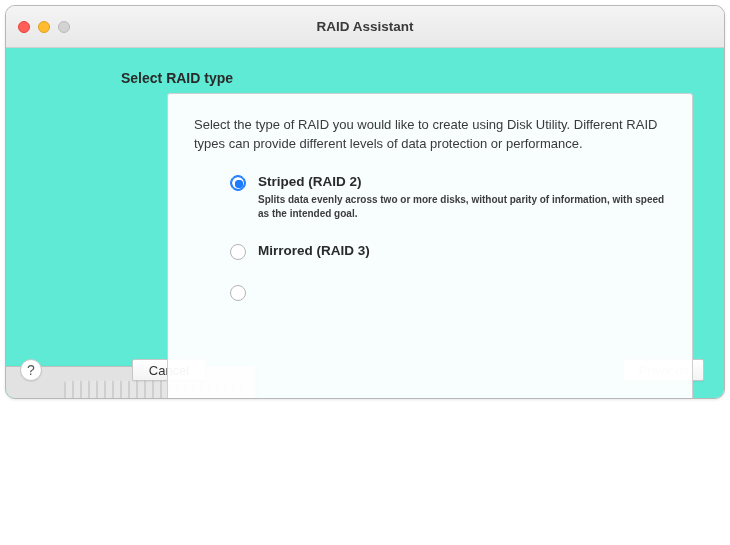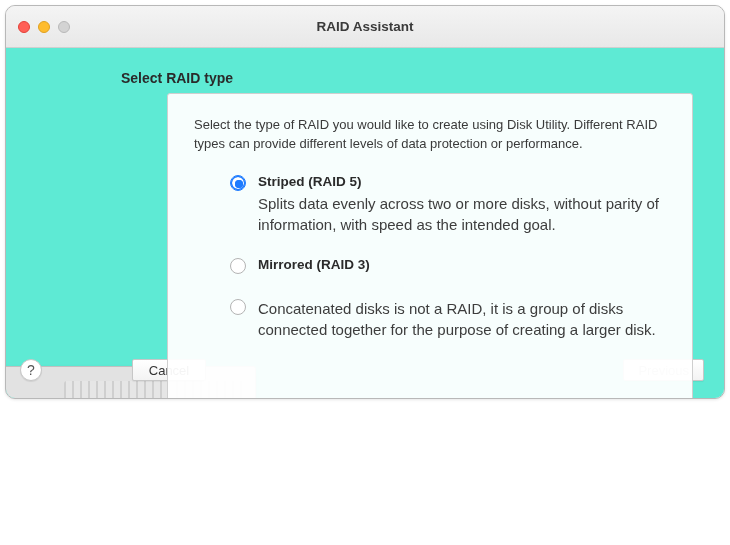--- a/index.html
+++ b/index.html
@@ -159,23 +159,24 @@
     .opt-text {
       flex: 1;
     }
     .opt-title {
       font-size: 13.5px;
       font-weight: 700;
       color: #2b2b2b;
       margin-bottom: 4px;
     }
     .opt-desc {
-      font-size: 15px;
+      font-size: 10px;
       color: #3d3d3d;
       line-height: 1.4;
+      font-weight: bold;
     }
     .footer {
       position: absolute;
       left: 0; right: 0; bottom: 0;
       height: 56px;
       display: flex;
       align-items: center;
       padding: 0 20px 0 14px;
     }
     .help-btn {
@@ -235,36 +236,35 @@
     <div class="disk top"></div>
     <div class="disk bottom"></div>
 
     <div class="panel">
       <div class="intro">Select the type of RAID you would like to create using Disk Utility. Different RAID types can provide different levels of data protection or performance.</div>
       <div class="options">
 
         <div class="opt">
           <div class="radio selected"></div>
           <div class="opt-text">
-            <div class="opt-title">Striped (RAID 5)</div>
+            <div class="opt-title">Striped (RAID 2)</div>
             <div class="opt-desc">Splits data evenly across two or more disks, without parity of information, with speed as the intended goal.</div>
           </div>
         </div>
 
         <div class="opt">
           <div class="radio"></div>
           <div class="opt-text">
             <div class="opt-title">Mirrored (RAID 3)</div>
           </div>
         </div>
 
         <div class="opt">
           <div class="radio"></div>
           <div class="opt-text">
-            <div class="opt-desc">Concatenated disks is not a RAID, it is a group of disks connected together for the purpose of creating a larger disk.</div>
           </div>
         </div>
 
       </div>
     </div>
 
     <div class="footer">
       <div class="help-btn">?</div>
       <div class="btn cancel">Cancel</div>
       <div class="spacer"></div>

